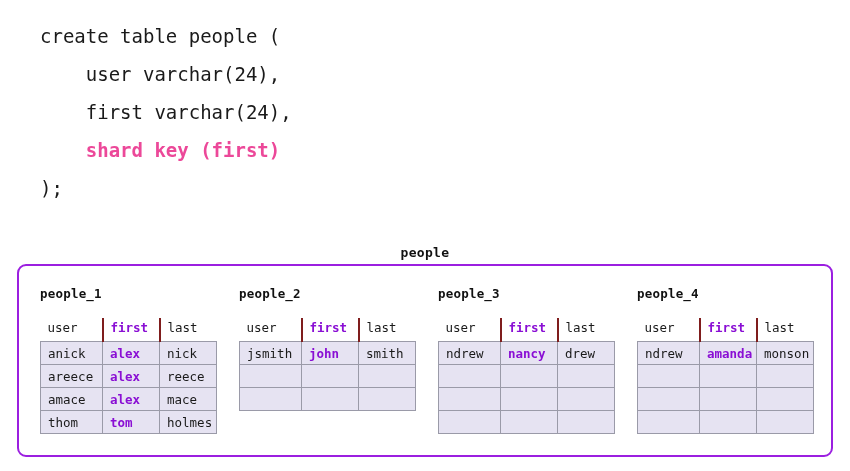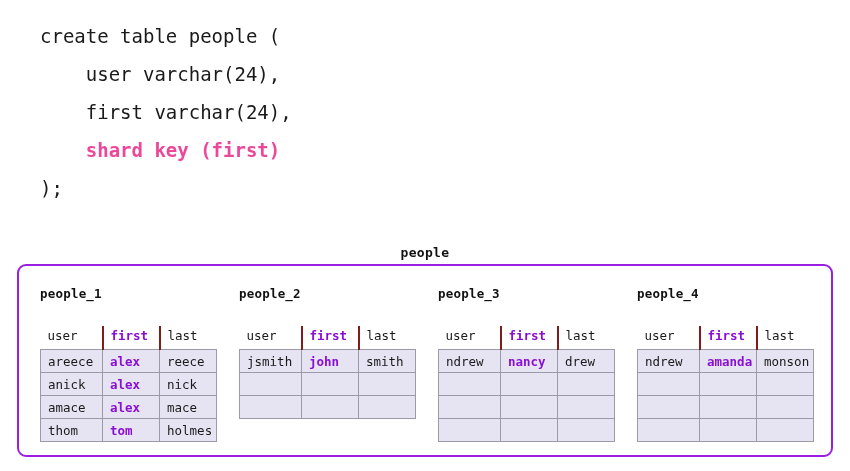--- a/index.html
+++ b/index.html
@@ -74,21 +74,21 @@
   .shard {
     display: flex;
     flex-direction: column;
   }
 
   .shard-name {
     font-family: "DejaVu Sans Mono", "Liberation Mono", monospace;
     font-size: 12.5px;
     font-weight: bold;
     color: #111111;
-    margin-bottom: 25px;
+    margin-bottom: 17px;
     letter-spacing: 0.2px;
   }
 
   .shard-table {
     border-collapse: collapse;
     table-layout: fixed;
   }
 
   .shard-table col.c-user  { width: 62px; }
   .shard-table col.c-first { width: 57px; }
@@ -156,28 +156,28 @@
           </colgroup>
           <thead>
             <tr>
               <th>user</th>
               <th class="key">first</th>
               <th>last</th>
             </tr>
           </thead>
           <tbody>
             <tr>
+              <td class="">anick</td>
+              <td class="key">alex</td>
+              <td class="">nick</td>
+            </tr>
+            <tr>
               <td class="">areece</td>
               <td class="key">alex</td>
               <td class="">reece</td>
-            </tr>
-            <tr>
-              <td class="">anick</td>
-              <td class="key">alex</td>
-              <td class="">nick</td>
             </tr>
             <tr>
               <td class="">amace</td>
               <td class="key">alex</td>
               <td class="">mace</td>
             </tr>
             <tr>
               <td class="">thom</td>
               <td class="key">tom</td>
               <td class="">holmes</td>

